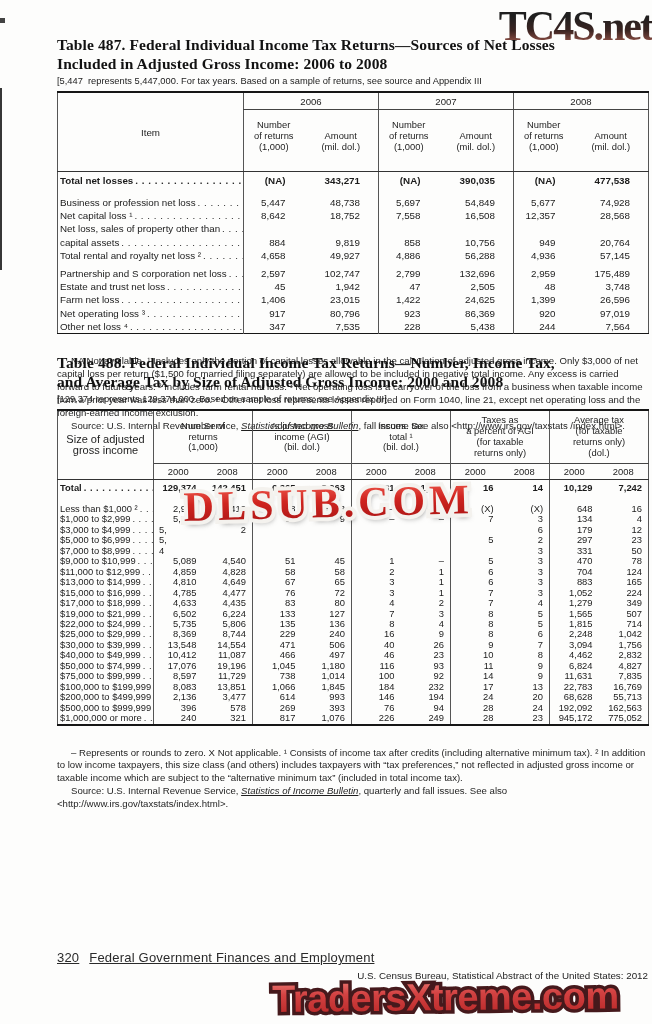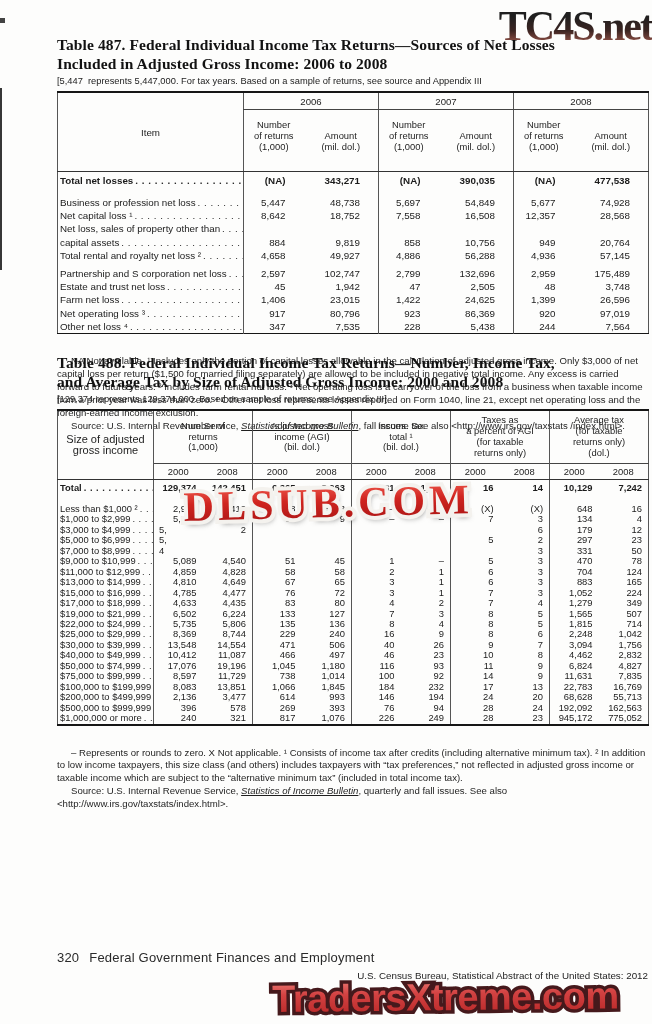--- a/index.html
+++ b/index.html
@@ -51,21 +51,21 @@
              font-size:9.4px;height:15px;vertical-align:middle;}
   #t488 td{height:10.45px;line-height:10.45px;font-size:9.4px;}
   #t488 td.num{padding-right:6px;}
   #t488 td.frag{text-align:left;padding-left:5px;padding-right:0;}
   #t488 tr.total td{height:16px;line-height:16px;padding-bottom:3px;}
   
   .footnotes{margin-top:21px;font-size:9.6px;line-height:12.9px;color:#1f1f1f;}
   .footnotes p{margin:0;text-indent:14px;}
   .ital{font-style:italic;text-decoration:underline;}
   
-  #footer-line{position:absolute;left:57px;top:950px;font-size:13px;color:#2a2a2a;letter-spacing:.2px;}
+  #footer-line{position:absolute;left:57px;top:950px;font-size:13px;color:#2a2a2a;letter-spacing:.2px;text-decoration:underline;}
   #footer-line .pgnum{margin-right:10px;}
   #census-line{position:absolute;right:4px;top:970px;font-size:9.8px;color:#222;}
   
   #wm-top{
     position:absolute;top:2px;right:0px;z-index:30;
     font-family:Liberation Serif, serif;font-weight:bold;font-size:42px;letter-spacing:-2px;
     background:linear-gradient(180deg,#1f1f1f 30%,#3c2522 60%,#8a4c42 82%,#caa89e 100%);
     -webkit-background-clip:text;background-clip:text;color:transparent;
     mix-blend-mode:multiply;filter:blur(.3px);
   }

